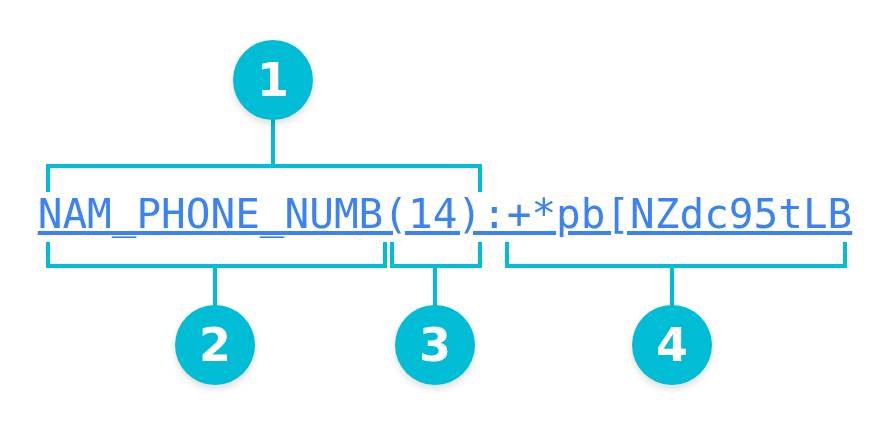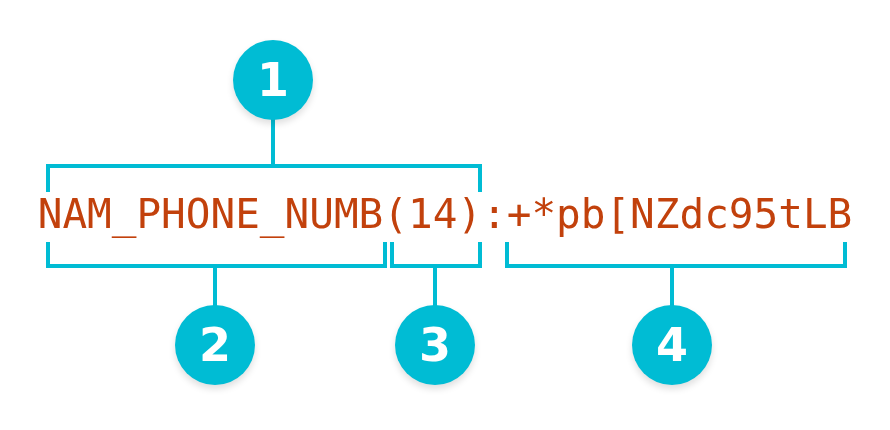--- a/index.html
+++ b/index.html
@@ -77,21 +77,21 @@
 </head>
 <body>
 
 <div id="canvas" style="background: rgb(255, 255, 255);">
 
   <div class="rule-h" style="left: 46px; top: 164px; width: 436px; background: rgb(0, 188, 212);"></div>
   <div class="rule-v" style="left: 46px; top: 164px; height: 28px; background: rgb(0, 188, 212);"></div>
   <div class="rule-v" style="left: 478px; top: 164px; height: 28px; background: rgb(0, 188, 212);"></div>
   <div class="rule-v" style="left: 271px; top: 118px; height: 48px; background: rgb(0, 188, 212);"></div>
 
-  <div class="code-string" style="color: #c2410c;">NAM_PHONE_NUMB(14):+*pb[NZdc95tLB</div>
+  <div class="code-string" style="color: #3b82f6; text-decoration: underline;">NAM_PHONE_NUMB(14):+*pb[NZdc95tLB</div>
 
   <div class="rule-h" style="left: 46px; top: 264px; width: 341px; background: rgb(0, 188, 212);"></div>
   <div class="rule-v" style="left: 46px; top: 242px; height: 24px; background: rgb(0, 188, 212);"></div>
   <div class="rule-v" style="left: 383px; top: 242px; height: 24px; background: rgb(0, 188, 212);"></div>
   <div class="rule-v" style="left: 213px; top: 264px; height: 46px; background: rgb(0, 188, 212);"></div>
 
   <div class="rule-h" style="left: 390px; top: 264px; width: 92px; background: rgb(0, 188, 212);"></div>
   <div class="rule-v" style="left: 390px; top: 242px; height: 24px; background: rgb(0, 188, 212);"></div>
   <div class="rule-v" style="left: 478px; top: 242px; height: 24px; background: rgb(0, 188, 212);"></div>
   <div class="rule-v" style="left: 433px; top: 264px; height: 46px; background: rgb(0, 188, 212);"></div>

